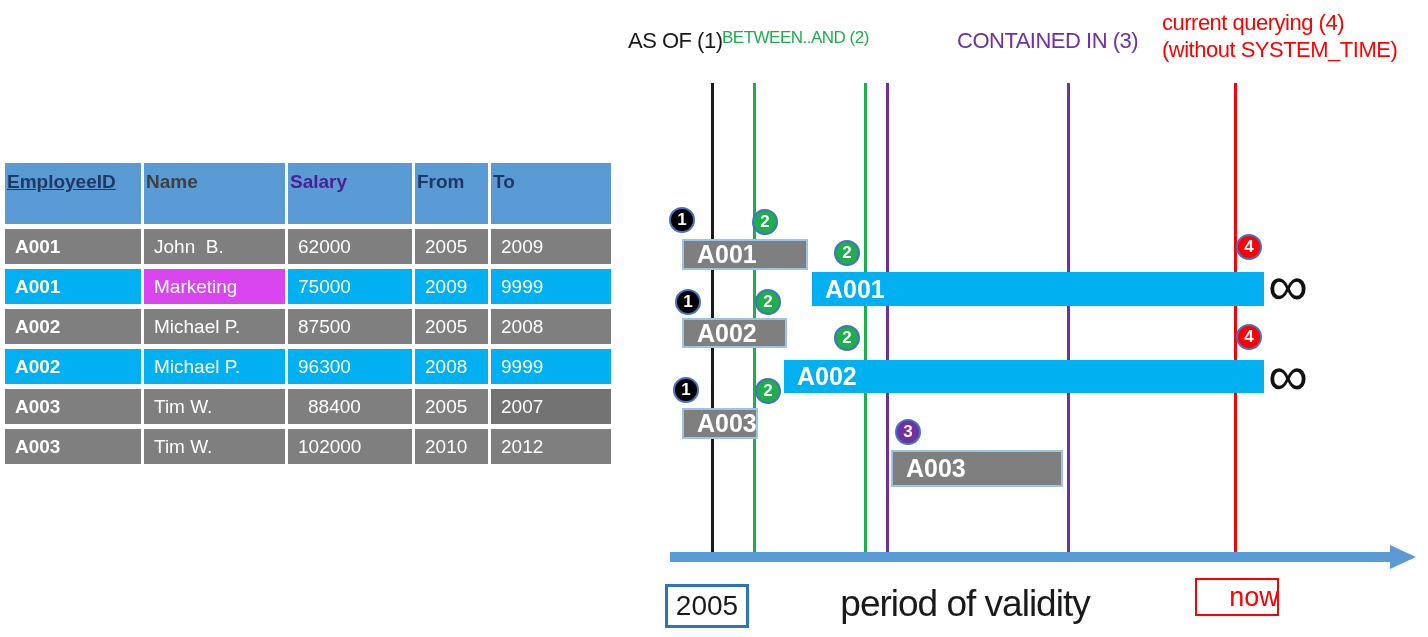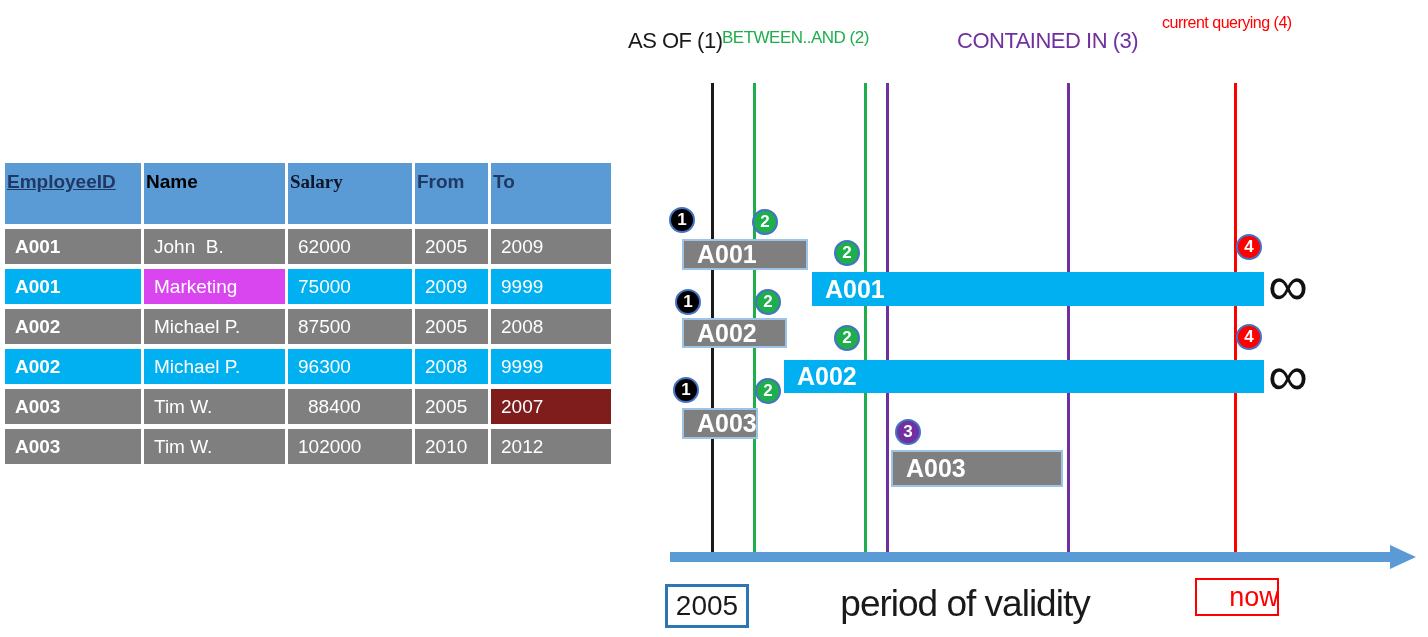--- a/index.html
+++ b/index.html
@@ -23,21 +23,21 @@
     height:35px;vertical-align:middle;padding:0 4px 0 10px;
     font-size:19px;color:#ffffff;
   }
   table.emp td.first{font-weight:bold;}
 
   
   .legend span, .legend-current{position:absolute;font-weight:300;letter-spacing:-0.5px;}
   .lg-asof{left:628px;top:28px;font-size:22px;}
   .lg-between{left:722px;top:28px;font-size:17px;}
   .lg-contained{left:957px;top:28px;font-size:22px;}
-  .legend-current{left:1162px;top:9px;font-size:16px;line-height:27px;}
+  .legend-current{left:1162px;top:9px;font-size:22px;line-height:27px;}
 
   
   .vline{position:absolute;top:83px;height:475px;width:3px;}
   .vline.red{height:472px;}
   .bar{
     position:absolute;box-sizing:border-box;display:flex;align-items:center;
     padding-left:13px;color:#fff;font-weight:bold;font-size:25px;letter-spacing:0;
   }
   .badge{
     position:absolute;width:26px;height:26px;border-radius:50%;box-sizing:border-box;
@@ -77,22 +77,22 @@
     <colgroup>
       <col style="width:136px">
         <col style="width:141px">
         <col style="width:124px">
       <col style="width:73px">
         <col style="width:120px">
     </colgroup>
     <thead>
       <tr>
           <th class="u" style="background: rgb(91, 155, 213); color: rgb(31, 56, 100);"><span>EmployeeID</span></th>
-          <th style="background: rgb(91, 155, 213); color: #000000;"><span>Name</span></th>
-          <th style="background: rgb(91, 155, 213); color: #0f172a; font-family: Liberation Serif, serif;"><span>Salary</span></th>
+          <th style="background: rgb(91, 155, 213); color: #404040;"><span>Name</span></th>
+          <th style="background: rgb(91, 155, 213); color: #4c1d95;"><span>Salary</span></th>
           <th style="background: rgb(91, 155, 213); color: rgb(31, 56, 100);"><span>From</span></th>
           <th style="background: rgb(91, 155, 213); color: rgb(31, 56, 100);"><span>To</span></th>
         </tr>
     </thead>
     <tbody>
         <tr>
           <td class="first" style="background: rgb(127, 127, 127);">A001</td>
           <td style="background: rgb(127, 127, 127);">John  B.</td>
           <td style="background: rgb(127, 127, 127);">62000</td>
           <td style="background: rgb(127, 127, 127);">2005</td>
@@ -117,38 +117,39 @@
           <td style="background: rgb(0, 176, 240);">Michael P.</td>
           <td style="background: rgb(0, 176, 240);">96300</td>
           <td style="background: rgb(0, 176, 240);">2008</td>
           <td style="background: rgb(0, 176, 240);">9999</td>
         </tr>
         <tr>
           <td class="first" style="background: rgb(127, 127, 127);">A003</td>
           <td style="background: rgb(127, 127, 127);">Tim W.</td>
           <td style="background: rgb(127, 127, 127); padding-left: 20px;">88400</td>
           <td style="background: rgb(127, 127, 127);">2005</td>
-          <td style="background: #7f1d1d;">2007</td>
+          <td style="background: #737373;">2007</td>
         </tr>
         <tr>
           <td class="first" style="background: rgb(127, 127, 127);">A003</td>
           <td style="background: rgb(127, 127, 127);">Tim W.</td>
           <td style="background: rgb(127, 127, 127);">102000</td>
           <td style="background: rgb(127, 127, 127);">2010</td>
           <td style="background: rgb(127, 127, 127);">2012</td>
         </tr>
       </tbody>
   </table>
 
   <div class="legend">
     <span class="lg-asof" style="color: rgb(26, 26, 26);">AS OF (1)</span>
     <span class="lg-between" style="color: rgb(30, 174, 76);">BETWEEN..AND (2)</span>
     <span class="lg-contained" style="color: rgb(112, 48, 160);">CONTAINED IN (3)</span>
     <div class="legend-current" style="color: rgb(255, 0, 0);">
       <div>current querying (4)</div>
+      <div>(without SYSTEM_TIME)</div>
     </div>
   </div>
 
   <div id="diagram">
       <div class="vline" style="left: 711px; background: rgb(26, 26, 26);"></div>
       <div class="vline" style="left: 753px; background: rgb(30, 174, 76);"></div>
       <div class="vline" style="left: 864px; background: rgb(30, 174, 76);"></div>
       <div class="vline" style="left: 886px; background: rgb(112, 48, 160);"></div>
       <div class="vline" style="left: 1067px; background: rgb(112, 48, 160);"></div>
       <div class="vline red" style="left: 1234px; background: rgb(255, 0, 0);"></div>

